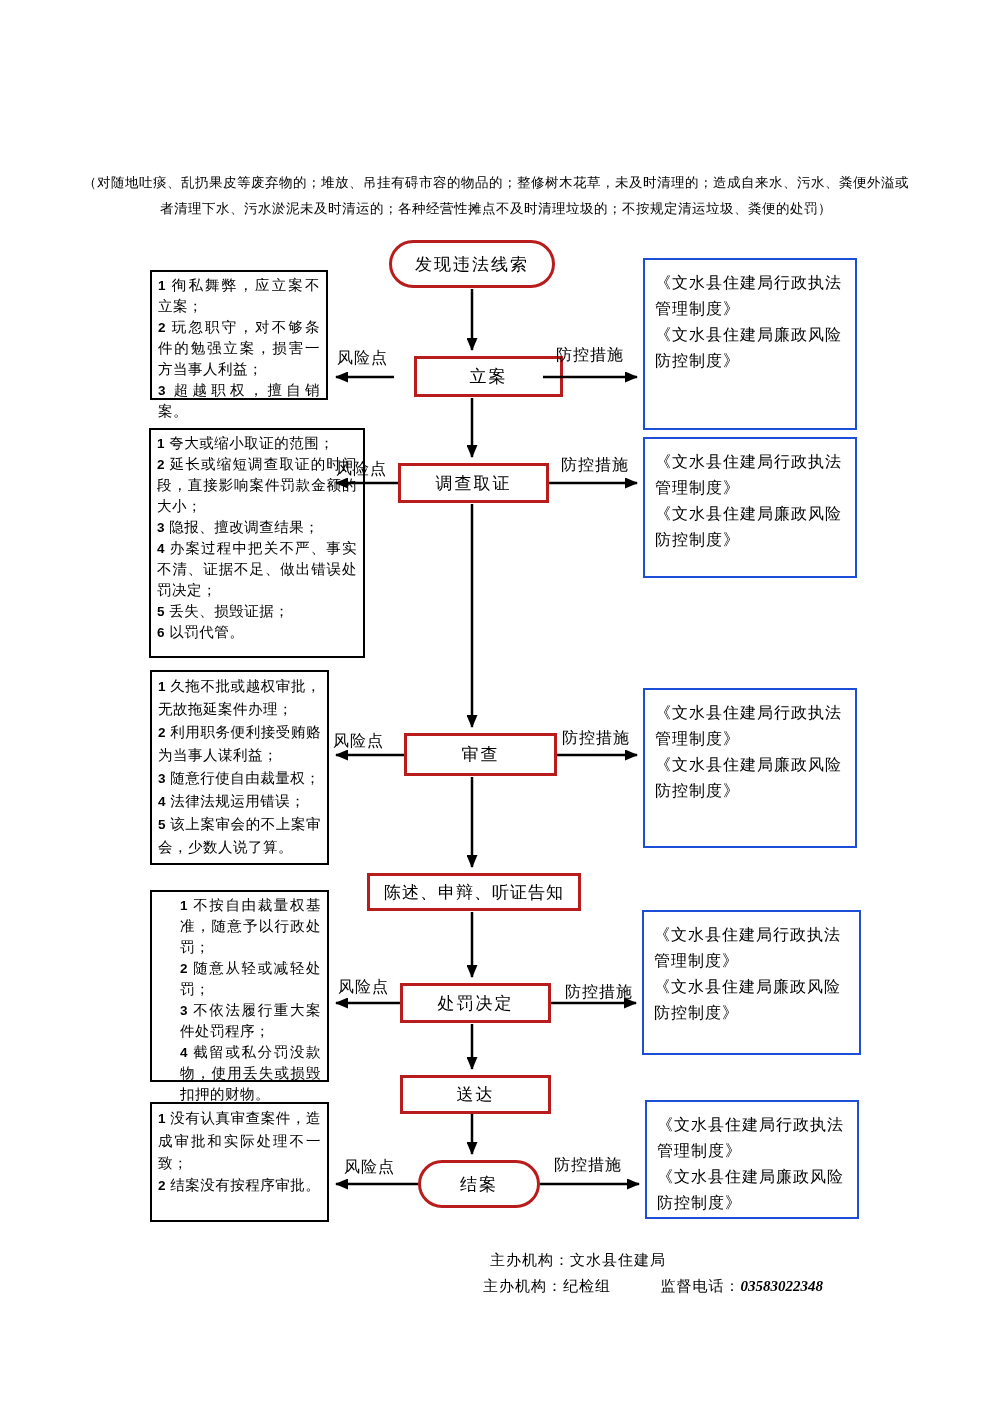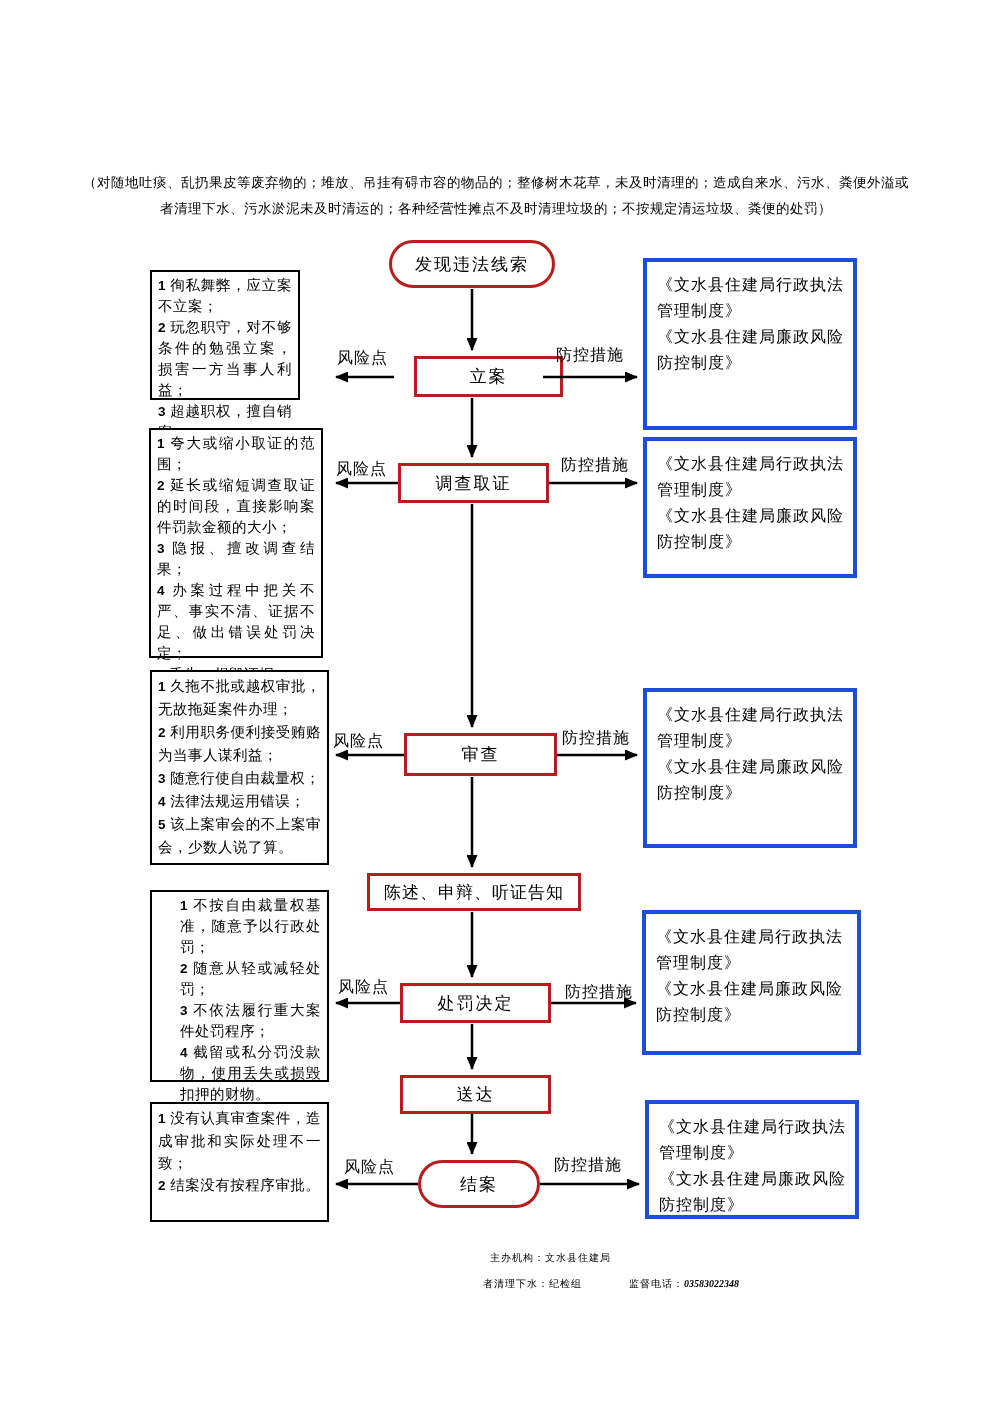--- a/index.html
+++ b/index.html
@@ -23,26 +23,26 @@
     display:flex; align-items:center; justify-content:center;
     font-size:17px; letter-spacing:2px; text-align:center;
   }
   .stadium { border-radius:26px; }
   .risk-box {
     position:absolute; border:2.5px solid #000; background:#fff; z-index:2;
     padding:3px 6px; font-size:14.5px; line-height:21px; text-align:justify;
     letter-spacing:0.5px;
   }
   .ctrl-box {
-    position:absolute; border:4px solid #1d4ed8; background:#fff; z-index:2;
+    position:absolute; border:2px solid #1d4ed8; background:#fff; z-index:2;
     padding:10px 6px 6px 10px; font-size:16px; line-height:26px;
     letter-spacing:1px;
   }
   .edge-label { position:absolute; font-size:16px; letter-spacing:1px; z-index:2; white-space:nowrap;font-family:Liberation Mono, monospace; }
-  .footer { position:absolute; z-index:2; font-size:10px; letter-spacing:1px; white-space:nowrap; }
+  .footer { position:absolute; z-index:2; font-size:15px; letter-spacing:1px; white-space:nowrap; }
   .footer b { letter-spacing:0;font-style:italic; }
   .risk-box .line b { font-family:"Liberation Sans", sans-serif; font-size:13.5px; }
 </style>
 </head>
 <body>
 
 <div class="page">
 
   <svg class="arrows" width="992" height="1403" viewBox="0 0 992 1403">
     <defs>
@@ -88,27 +88,27 @@
   <div class="node" style="left:404px; top:733px; width:153px; height:43px;">审查</div>
 
   <div class="node" style="left:367px; top:873px; width:214px; height:38px; letter-spacing:1px;">陈述、申辩、听证告知</div>
 
   <div class="node" style="left:400px; top:983px; width:151px; height:40px;text-align:center;">处罚决定</div>
 
   <div class="node" style="left:400px; top:1075px; width:151px; height:39px;">送达</div>
 
   <div class="node stadium" style="left:418px; top:1160px; width:122px; height:48px;">结案</div>
 
-  <div class="risk-box" style="left:150px; top:270px; width:150px; height:130px;">
+  <div class="risk-box" style="left:150px; top:270px; width:178px; height:130px;">
       <div class="line"><b>1</b> 徇私舞弊，应立案不立案；</div>
       <div class="line"><b>2</b> 玩忽职守，对不够条件的勉强立案，损害一方当事人利益；</div>
       <div class="line"><b>3</b> 超越职权，擅自销案。</div>
     </div>
 
-  <div class="risk-box" style="left:149px; top:428px; width:174px; height:230px;">
+  <div class="risk-box" style="left:149px; top:428px; width:216px; height:230px;">
       <div class="line"><b>1</b> 夸大或缩小取证的范围；</div>
       <div class="line"><b>2</b> 延长或缩短调查取证的时间段，直接影响案件罚款金额的大小；</div>
       <div class="line"><b>3</b> 隐报、擅改调查结果；</div>
       <div class="line"><b>4</b> 办案过程中把关不严、事实不清、证据不足、做出错误处罚决定；</div>
       <div class="line"><b>5</b> 丢失、损毁证据；</div>
       <div class="line"><b>6</b> 以罚代管。</div>
     </div>
 
   <div class="risk-box" style="left:150px; top:670px; width:179px; height:195px; line-height:23px;">
       <div class="line"><b>1</b> 久拖不批或越权审批，无故拖延案件办理；</div>
@@ -165,18 +165,18 @@
   <div class="edge-label" style="left:562px; top:728px;">防控措施</div>
 
   <div class="edge-label" style="left:338px; top:977px;">风险点</div>
   <div class="edge-label" style="left:565px; top:982px;">防控措施</div>
 
   <div class="edge-label" style="left:344px; top:1157px;">风险点</div>
   <div class="edge-label" style="left:554px; top:1155px;">防控措施</div>
 
   <div class="footer" style="left:490px; top:1251px;">主办机构：文水县住建局</div>
   <div class="footer" style="left:483px; top:1277px;">
-    <span>者清理下水：纪检组</span>
+    <span>主办机构：纪检组</span>
     <span style="display:inline-block; width:40px;"></span>
     <span>监督电话：</span><b>03583022348</b>
   </div>
 
 </div>
 
 </body></html>

